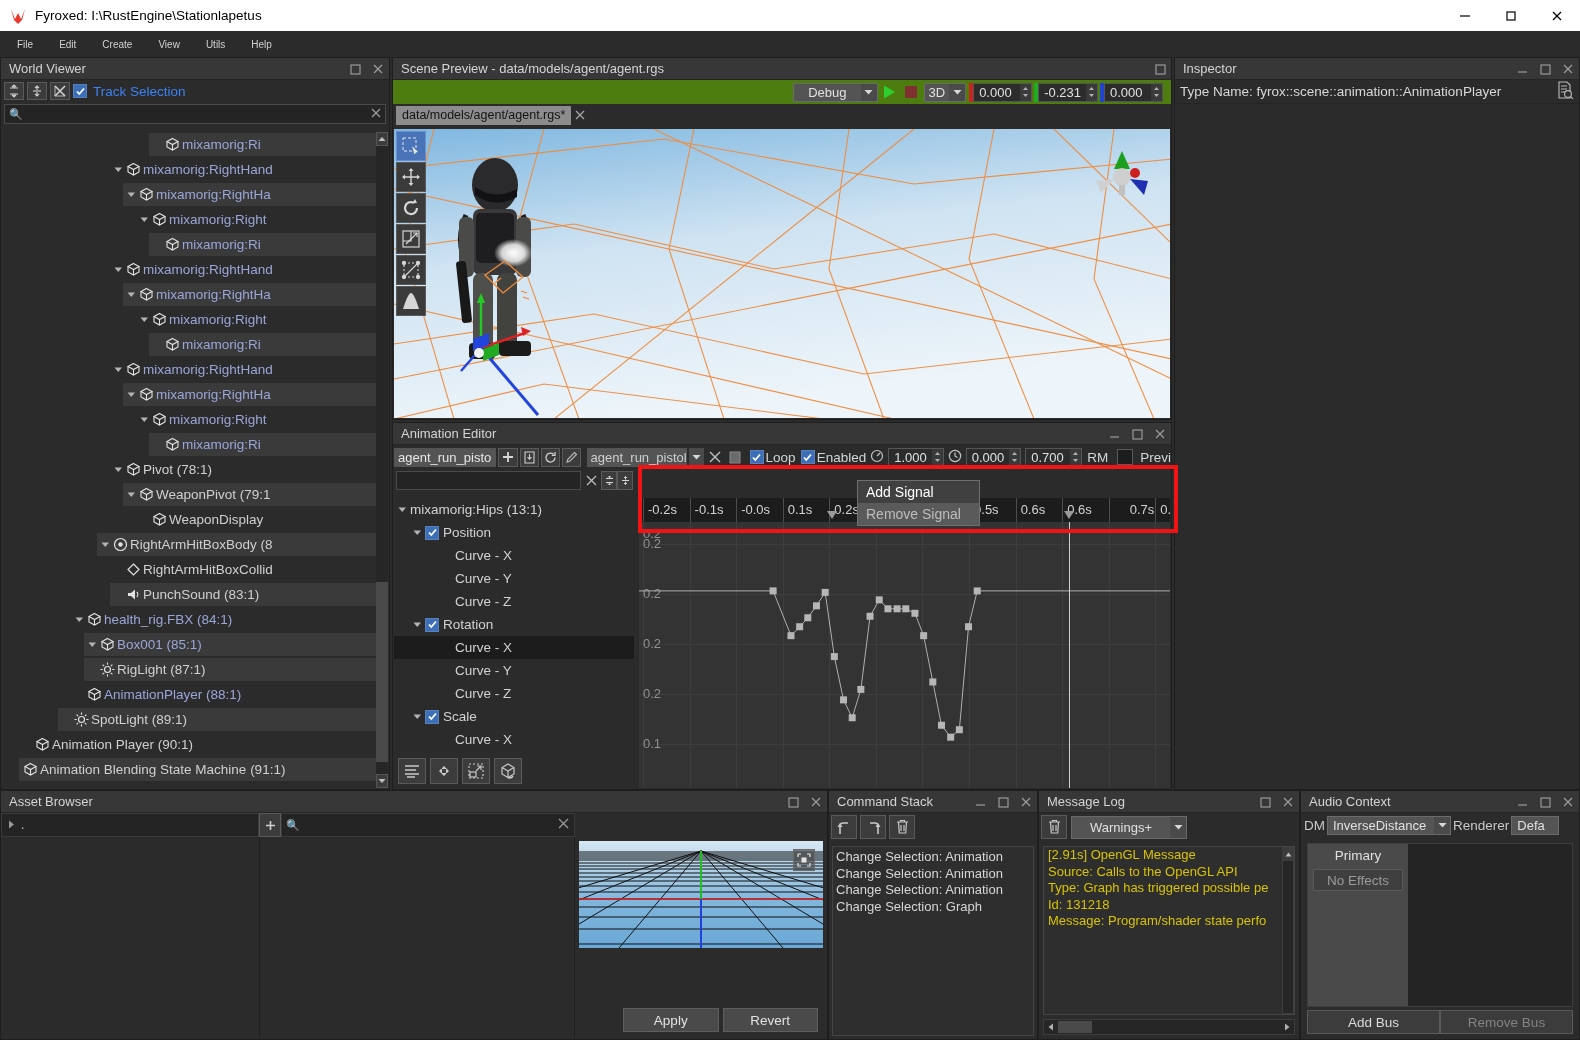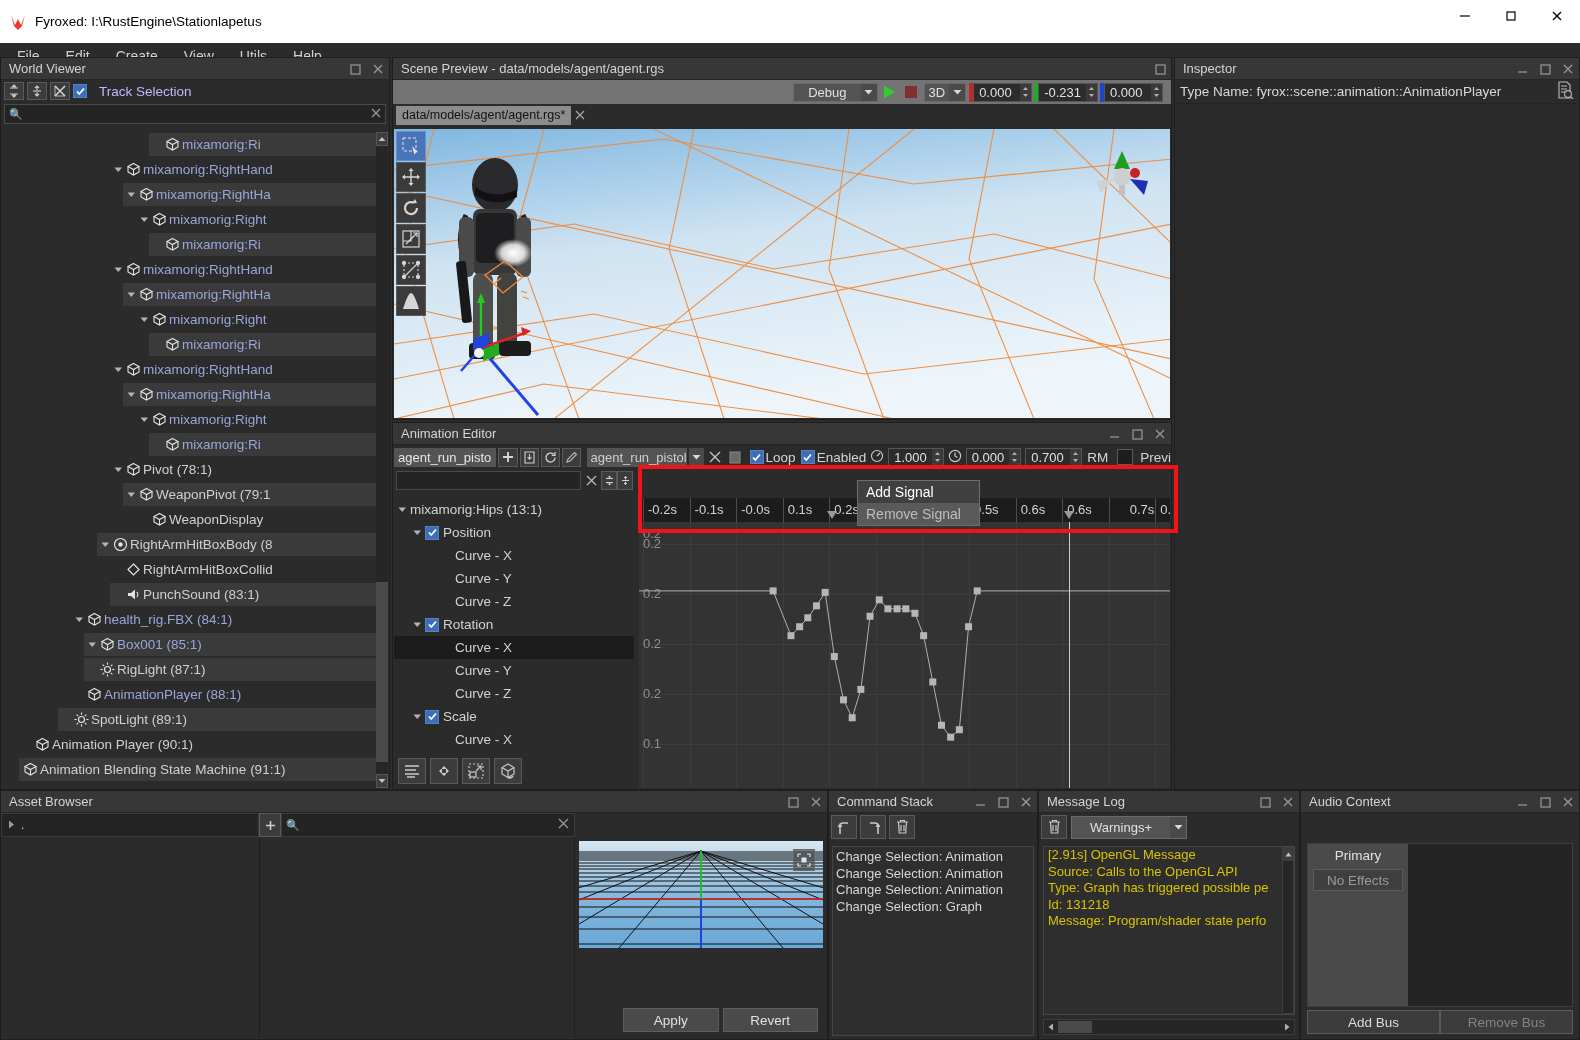--- a/index.html
+++ b/index.html
@@ -8,32 +8,32 @@
     font-family: "Liberation Sans", sans-serif;
     font-size: 13px;
     background:#2b2b2b;
     color:#c8c8c8;
     -webkit-font-smoothing: antialiased;
   }
   .app { position:relative; width:1580px; height:1040px; background:#2b2b2b; }
 
   
   .titlebar {
-    height:43px; background:#ffffff; color:#000;
+    height:31px; background:#ffffff; color:#000;
     display:flex; align-items:center; padding-left:8px;
     font-size:13.5px; position:relative;
   }
   .title-logo { width:20px; height:20px; margin-right:7px; display:block; }
   .win-btns { position:absolute; right:0; top:0; height:31px; display:flex; }
   .win-btn { width:46px; height:31px; display:flex; align-items:center; justify-content:center; }
   .win-btn svg { display:block; }
 
   
   .menubar { height:26px; background:#2b2b2b; display:flex; align-items:center; padding-left:4px; }
-  .menu-item { padding:3px 13px; font-size:14px; color:#d2d2d2; }
+  .menu-item { padding:3px 13px; font-size:10px; color:#d2d2d2; }
 
   
   .panel { position:absolute; background:#2b2b2b; border:1px solid #1e1e1e; }
   .panel-hdr {
     height:22px; background:#373737; display:flex; align-items:center;
     padding-left:8px; font-size:13px; color:#d4d4d4; position:relative;
     border-bottom:1px solid #252525;
   }
   .hdr-btns { position:absolute; right:4px; top:0; height:22px; display:flex; align-items:center; gap:9px; }
   .hdr-btn { width:14px; height:14px; display:flex; align-items:center; justify-content:center; color:#9a9a9a; }
@@ -43,21 +43,21 @@
   #world-viewer { left:0; top:57px; width:390px; height:733px; }
   .wv-toolbar { height:22px; background:#2b2b2b; display:flex; align-items:center; padding:2px 3px; gap:3px; }
   .tbtn {
     width:20px; height:18px; background:#3c3c3c; border:1px solid #5a5a5a;
     display:flex; align-items:center; justify-content:center;
   }
   .chk { width:14px; height:14px; background:#3c6fb8; border:1px solid #5a7fbd; display:inline-flex;
          align-items:center; justify-content:center; flex:0 0 auto; }
   .chk svg { display:block; }
   .chk.off { background:#2f2f2f; border:1px solid #5a5a5a; }
-  .wv-track-label { font-size:13.5px; color:#c4b5fd; margin-left:9px; }
+  .wv-track-label { font-size:13.5px; color:#3b82f6; margin-left:3px; }
   .wv-search { height:20px; margin:2px 3px; background:#242424; border:1px solid #4a4a4a;
                display:flex; align-items:center; padding:0 4px; position:relative; }
   .wv-search .mag { color:#8d8d8d; font-size:11px; }
   .wv-search .xc { position:absolute; right:3px; color:#9a9a9a; }
   .tree-wrap { position:absolute; left:1px; top:74px; right:13px; bottom:1px; overflow:hidden; background:#2b2b2b; }
   .tree-row {
     height:25px; display:flex; align-items:center; white-space:nowrap; font-size:13.5px;
     position:relative;
   }
   .tree-row .hl { position:absolute; left:0; top:1px; bottom:1px; background:#3a3a3a; z-index:0; }
@@ -68,21 +68,21 @@
   .tnode-ico svg { display:block; }
   .tlabel { color:#d0d0d0; }
   .tlabel.blue { color:#9aa6d8; }
   .wv-scroll { position:absolute; right:1px; top:74px; bottom:1px; width:12px; background:#262626; }
   .sc-arrow { height:14px; width:12px; background:#3c3c3c; border:1px solid #565656;
               display:flex; align-items:center; justify-content:center; }
   .sc-thumb { position:absolute; left:0; width:12px; background:#4a4a4a; }
 
   
   #scene-preview { left:392px; top:57px; width:780px; height:363px; }
-  .sp-toolbar { height:24px; background:#737373; display:flex; align-items:center;
+  .sp-toolbar { height:24px; background:#4d7c0f; display:flex; align-items:center;
                 justify-content:flex-end; padding-right:8px; gap:0; }
   .combo { height:19px; background:#545454; border:1px solid #6a6a6a; display:flex;
            align-items:center; font-size:13px; color:#e0e0e0; }
   .combo .cv { padding:0 14px; }
   .combo .carr { width:16px; display:flex; align-items:center; justify-content:center;
                  background:#4a4a4a; height:100%; }
   .icon-btn19 { width:22px; height:19px; display:flex; align-items:center; justify-content:center; }
   .numfield { height:19px; background:#2c2c2c; border:1px solid #555; display:flex; align-items:center;
               font-size:13px; color:#e0e0e0; }
   .numfield .nv { padding:0 5px; min-width:46px; }
@@ -1507,20 +1507,35 @@
             </svg>
         </div>
         <div class="hdr-btn">
           <svg width="12" height="12" viewBox="0 0 12 12">
               <line x1="2" y1="2" x2="10" y2="10" stroke="#9a9a9a" stroke-width="1.3"></line>
               <line x1="10" y1="2" x2="2" y2="10" stroke="#9a9a9a" stroke-width="1.3"></line>
             </svg>
         </div>
       </div>
     </div>
+    <div class="ac-toolbar">
+      <span>DM</span>
+      <div class="combo" style="width:124px;">
+        <span class="cv" style="padding:0 5px;flex:1;">InverseDistance</span>
+        <span class="carr">
+          <svg width="9" height="6" viewBox="0 0 9 6">
+              <path d="M0.5 1 L8.5 1 L4.5 5.5 Z" fill="#d8d8d8"></path>
+            </svg>
+        </span>
+      </div>
+      <span>Renderer</span>
+      <div class="combo" style="width:48px;">
+        <span class="cv" style="padding:0 5px;">Defa</span>
+      </div>
+    </div>
     <div class="ac-body">
       <div class="bus-col">
         <div class="bus-title">Primary</div>
         <div class="no-fx">No Effects</div>
       </div>
       <div style="flex:1;background:#242424;"></div>
     </div>
     <div class="ac-footer">
       <div class="ac-btn">Add Bus</div>
       <div class="ac-btn dis">Remove Bus</div>

